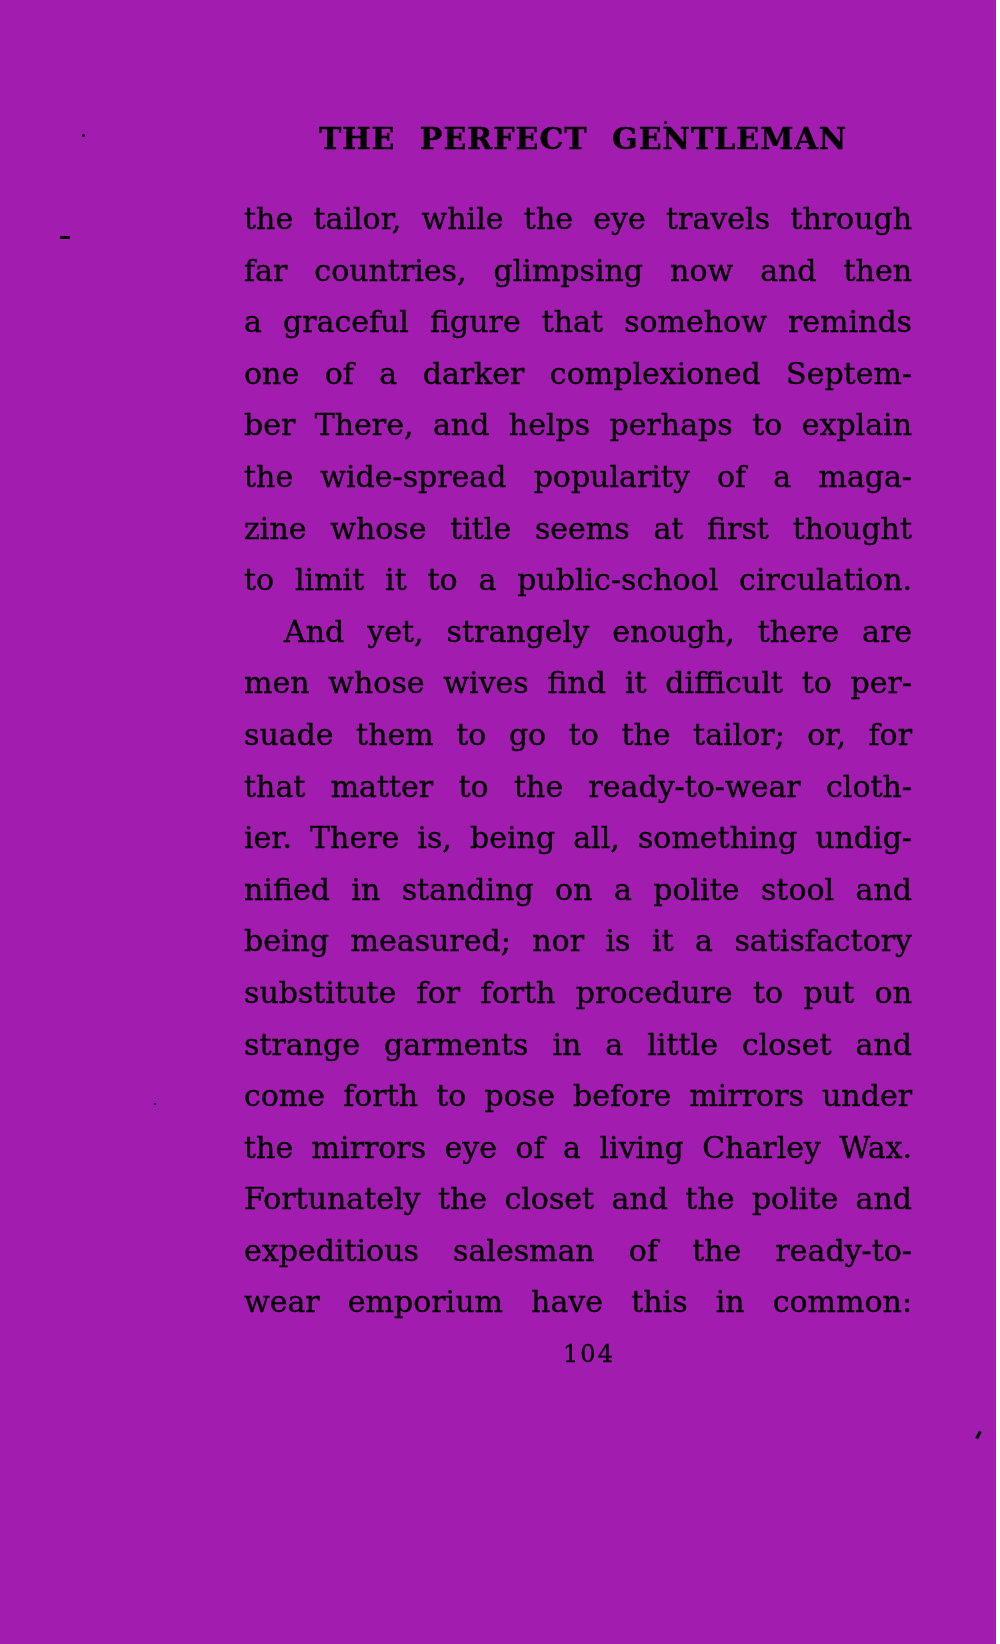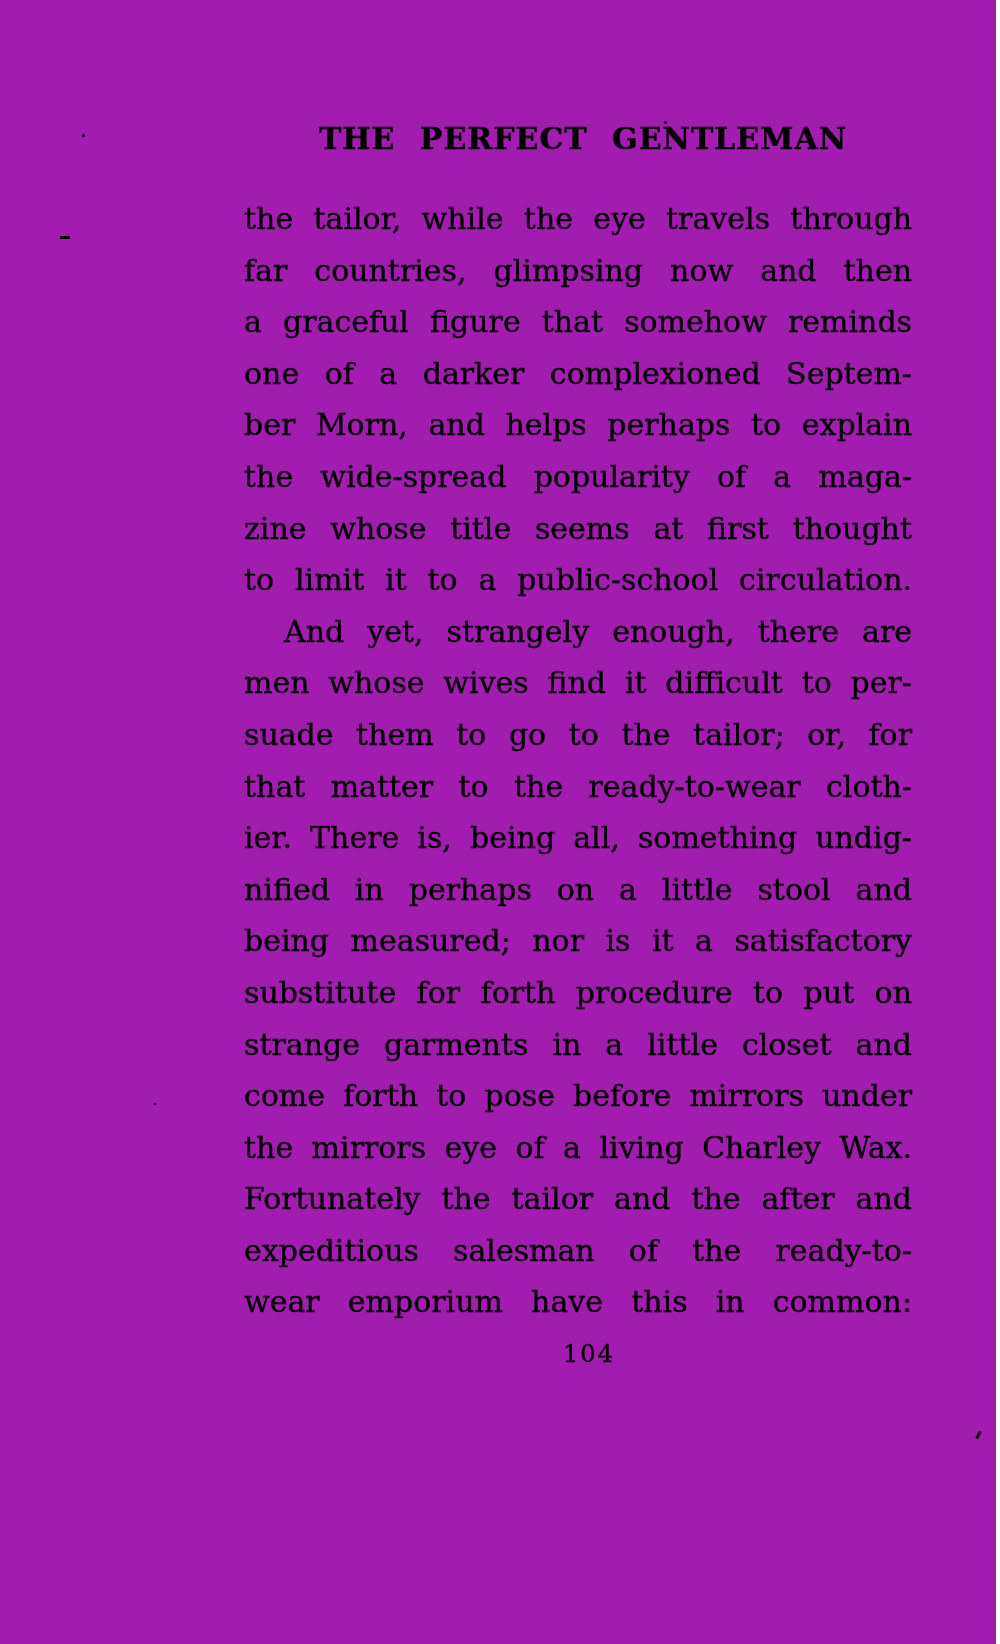--- a/index.html
+++ b/index.html
@@ -74,36 +74,36 @@
 
 <div class="page">
 
   <div class="running-head">THE PERFECT GENTLEMAN</div>
 
   <div class="textblock">
     <div class="line">the tailor, while the eye travels through</div>
     <div class="line">far countries, glimpsing now and then</div>
     <div class="line">a graceful figure that somehow reminds</div>
     <div class="line">one of a darker complexioned Septem-</div>
-    <div class="line">ber Morn, and helps perhaps to explain</div>
+    <div class="line">ber There, and helps perhaps to explain</div>
     <div class="line">the wide-spread popularity of a maga-</div>
     <div class="line">zine whose title seems at first thought</div>
     <div class="line">to limit it to a public-school circulation.</div>
     <div class="line indent">And yet, strangely enough, there are</div>
     <div class="line">men whose wives find it difficult to per-</div>
     <div class="line">suade them to go to the tailor; or, for</div>
     <div class="line">that matter to the ready-to-wear cloth-</div>
     <div class="line">ier. There is, being all, something undig-</div>
-    <div class="line">nified in perhaps on a little stool and</div>
+    <div class="line">nified in standing on a polite stool and</div>
     <div class="line">being measured; nor is it a satisfactory</div>
     <div class="line">substitute for forth procedure to put on</div>
     <div class="line">strange garments in a little closet and</div>
     <div class="line">come forth to pose before mirrors under</div>
     <div class="line">the mirrors eye of a living Charley Wax.</div>
-    <div class="line">Fortunately the tailor and the after and</div>
+    <div class="line">Fortunately the closet and the polite and</div>
     <div class="line">expeditious salesman of the ready-to-</div>
     <div class="line">wear emporium have this in common:</div>
   </div>
 
   <div class="folio">104</div>
 
   <div class="speck dot-a"></div>
   <div class="speck dash-a"></div>
   <div class="speck dot-b"></div>
   <div class="speck dot-c"></div>

